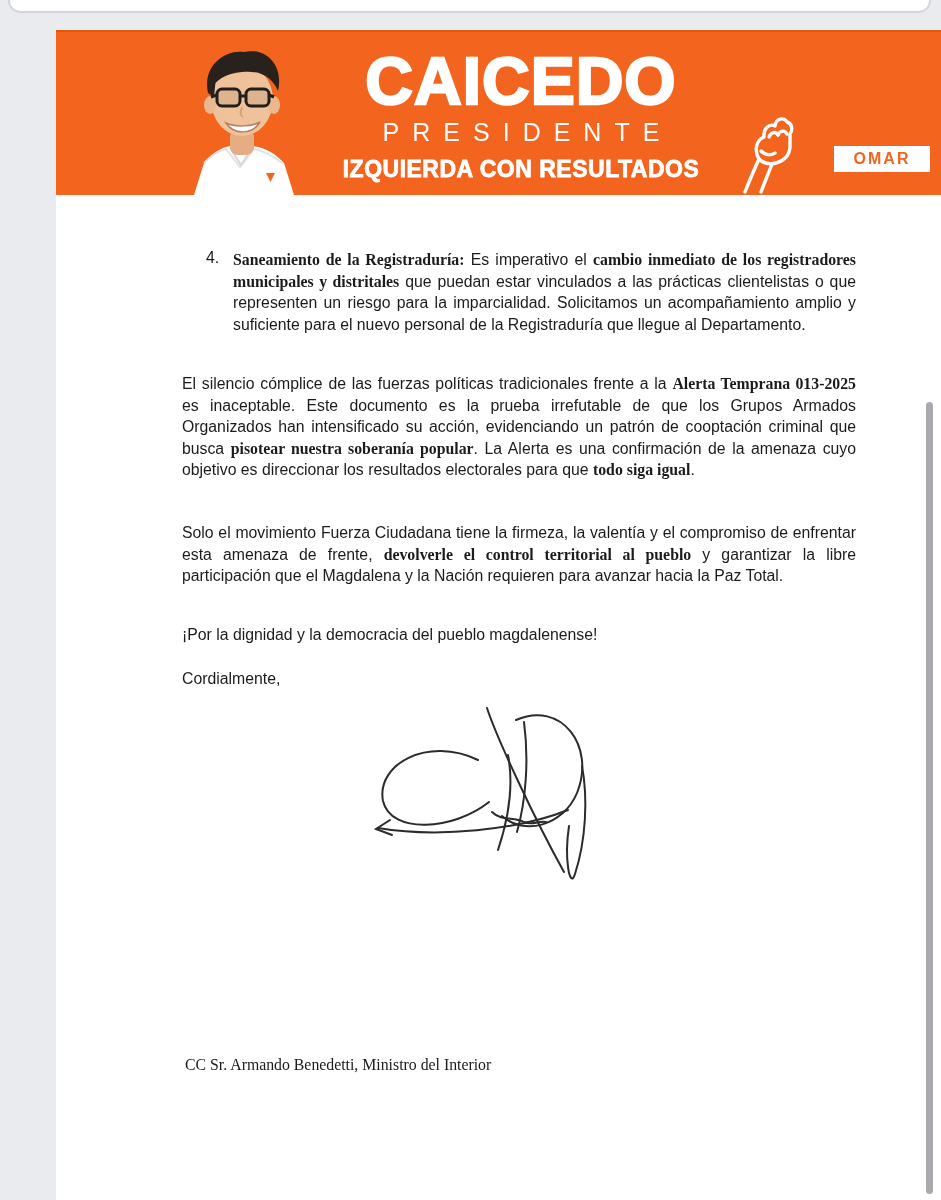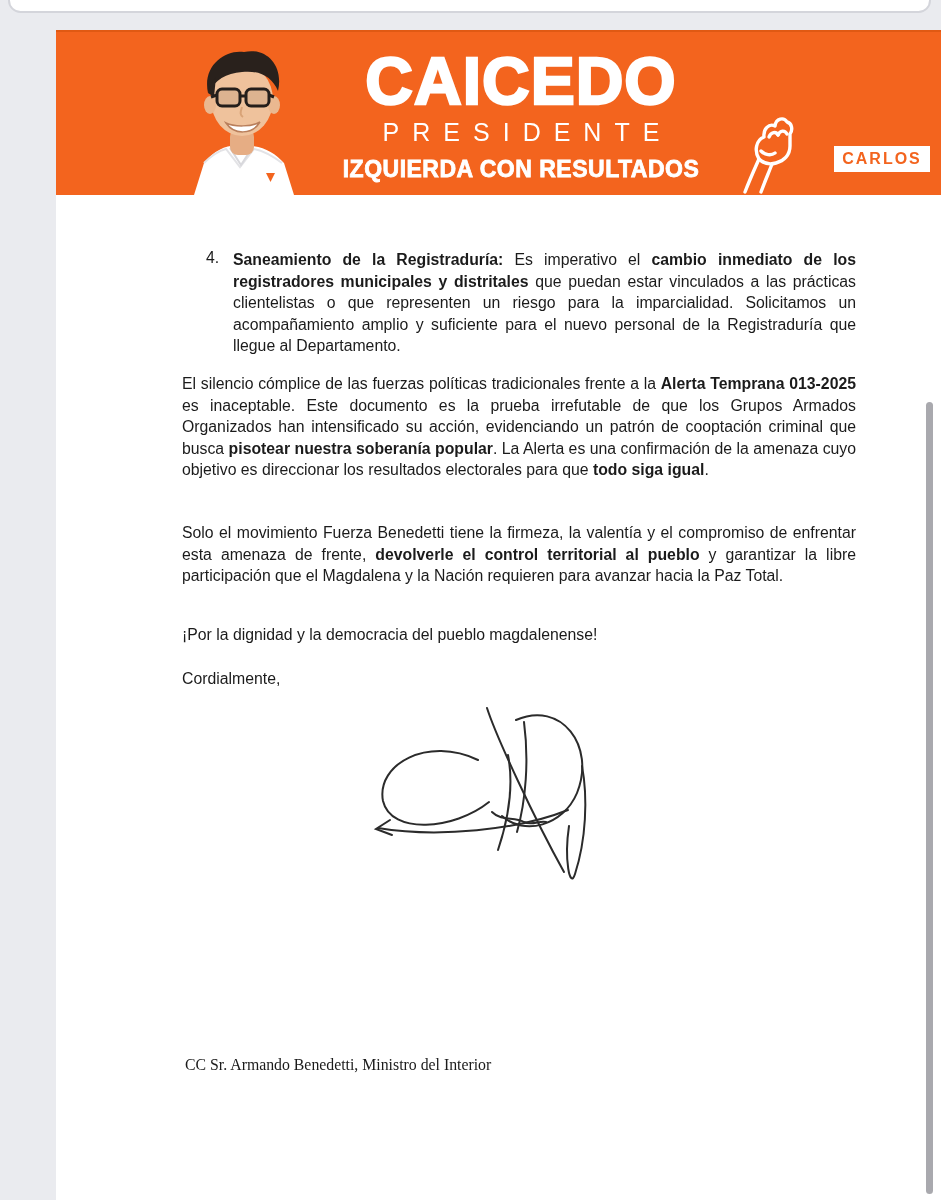--- a/index.html
+++ b/index.html
@@ -65,21 +65,21 @@
     position:absolute;left:126px;top:806px;width:674px;text-align:center;
     font-size:16.3px;font-weight:bold;letter-spacing:0.4px;
   }
   .sig-role{position:absolute;left:126px;top:847px;width:674px;text-align:center;font-size:15.8px;}
   .cc-line{position:absolute;left:129px;top:1026px;font-size:15.8px;font-family:Liberation Serif, serif;}
   
   .scrollbar-thumb{
     position:absolute;left:926px;top:402px;width:7px;height:792px;
     background:#a9a9ae;border-radius:4px;
   }
-  b{font-weight:bold;}
+  b{font-weight:bold;font-family:Liberation Serif, serif;}
 </style>
 </head>
 <body>
 
 <div class="screen">
 
   <div class="prev-card"></div>
 
   <div class="page">
 
@@ -125,29 +125,29 @@
           <path d="M9,86 C14,73 19,62 23,53"></path>
           <path d="M25,86 C29,75 33,66 36,58"></path>
           <path d="M23,53 C18,45 20,34 28,31 C27,23 33,17 39,20 C40,12 48,11 51,16 C56,17 57,24 54,28 L54,40 C54,49 48,55 40,57 C33,59 27,57 23,53 Z"></path>
           <path d="M33,31 C35,26 40,25 42,29"></path>
           <path d="M42,29 C44,24 49,24 51,28"></path>
           <path d="M25,45 C29,49 35,50 39,47"></path>
         </g>
       </svg>
 
       <div class="firme-badge">
-        <span>CARLOS</span>
+        <span>OMAR</span>
       </div>
     </div>
 
     <div class="li-marker">4.</div>
     <div class="li-text btxt"><b>Saneamiento de la Registraduría:</b><span> Es imperativo el </span><b>cambio inmediato de los registradores municipales y distritales</b><span> que puedan estar vinculados a las prácticas clientelistas o que representen un riesgo para la imparcialidad. Solicitamos un acompañamiento amplio y suficiente para el nuevo personal de la Registraduría que llegue al Departamento.</span></div>
 
     <div class="p2 btxt"><span>El silencio cómplice de las fuerzas políticas tradicionales frente a la </span><b>Alerta Temprana 013-2025</b><span> es inaceptable. Este documento es la prueba irrefutable de que los Grupos Armados Organizados han intensificado su acción, evidenciando un patrón de cooptación criminal que busca </span><b>pisotear nuestra soberanía popular</b><span>. La Alerta es una confirmación de la amenaza cuyo objetivo es direccionar los resultados electorales para que </span><b>todo siga igual</b><span>.</span></div>
-    <div class="p3 btxt"><span>Solo el movimiento Fuerza Benedetti tiene la firmeza, la valentía y el compromiso de enfrentar esta amenaza de frente, </span><b>devolverle el control territorial al pueblo</b><span> y garantizar la libre participación que el Magdalena y la Nación requieren para avanzar hacia la Paz Total.</span></div>
+    <div class="p3 btxt"><span>Solo el movimiento Fuerza Ciudadana tiene la firmeza, la valentía y el compromiso de enfrentar esta amenaza de frente, </span><b>devolverle el control territorial al pueblo</b><span> y garantizar la libre participación que el Magdalena y la Nación requieren para avanzar hacia la Paz Total.</span></div>
 
     <div class="slogan-bold">¡Por la dignidad y la democracia del pueblo magdalenense!</div>
     <div class="closing">Cordialmente,</div>
 
     <svg class="signature" viewBox="0 0 290 225" aria-hidden="true">
       <g fill="none" stroke="#2b2b2b" stroke-width="2" stroke-linecap="round">
         <path d="M131,10 C140,38 178,120 208,174"></path>
         <path d="M160,22 C205,2 240,48 221,95 C207,128 168,138 146,118"></path>
         <path d="M122,62 C72,38 20,66 27,103 C35,137 98,132 133,104"></path>
         <path d="M152,57 C158,88 152,122 142,152"></path>

